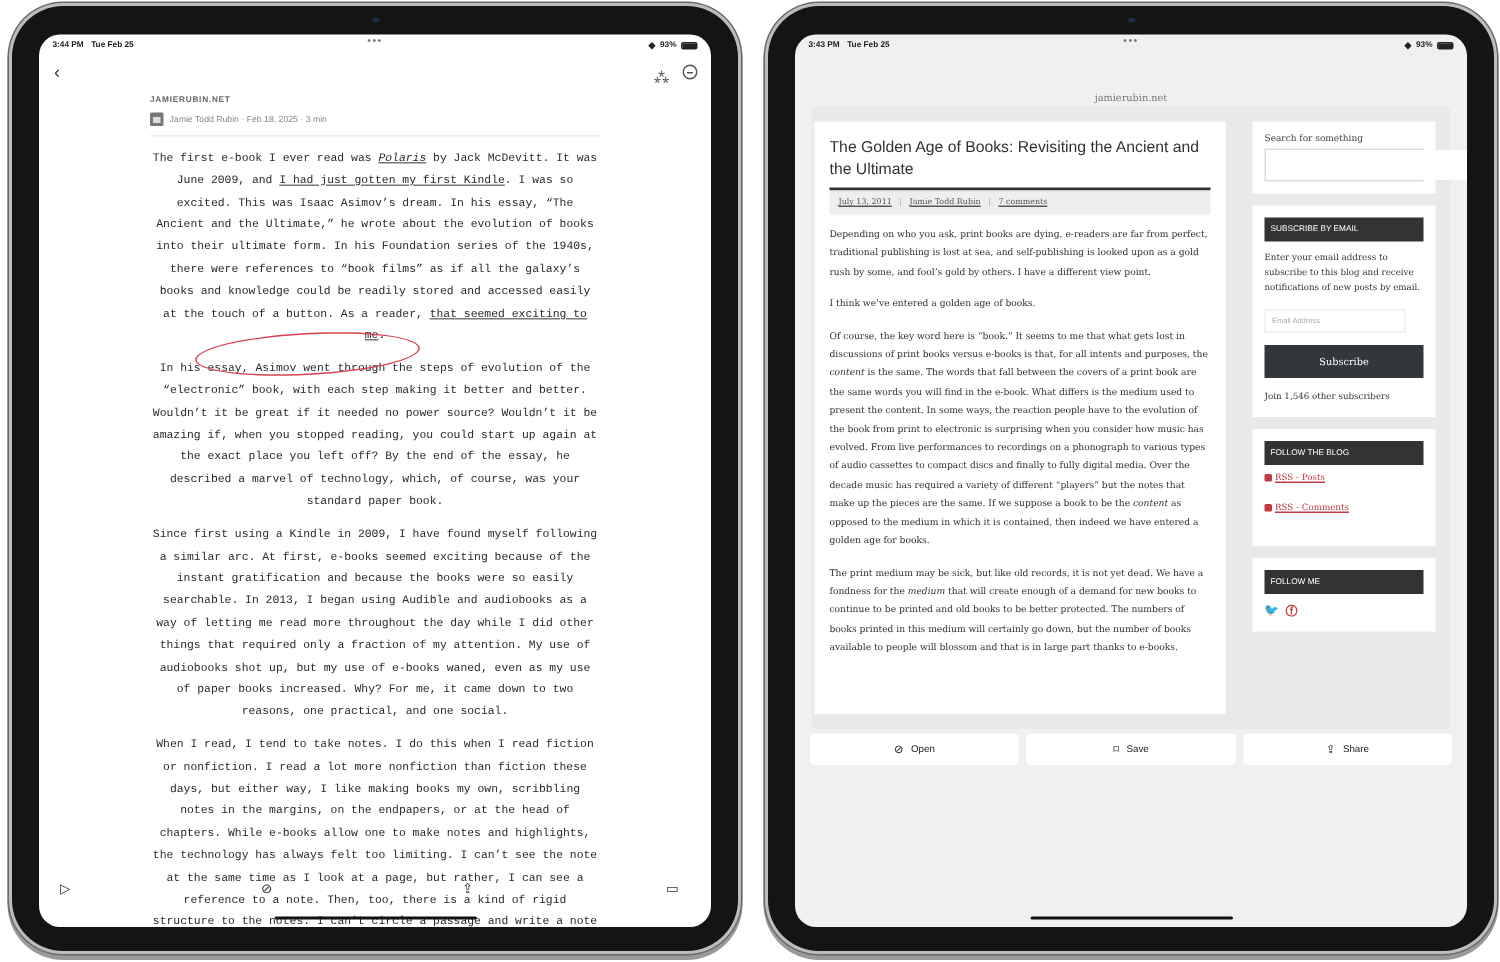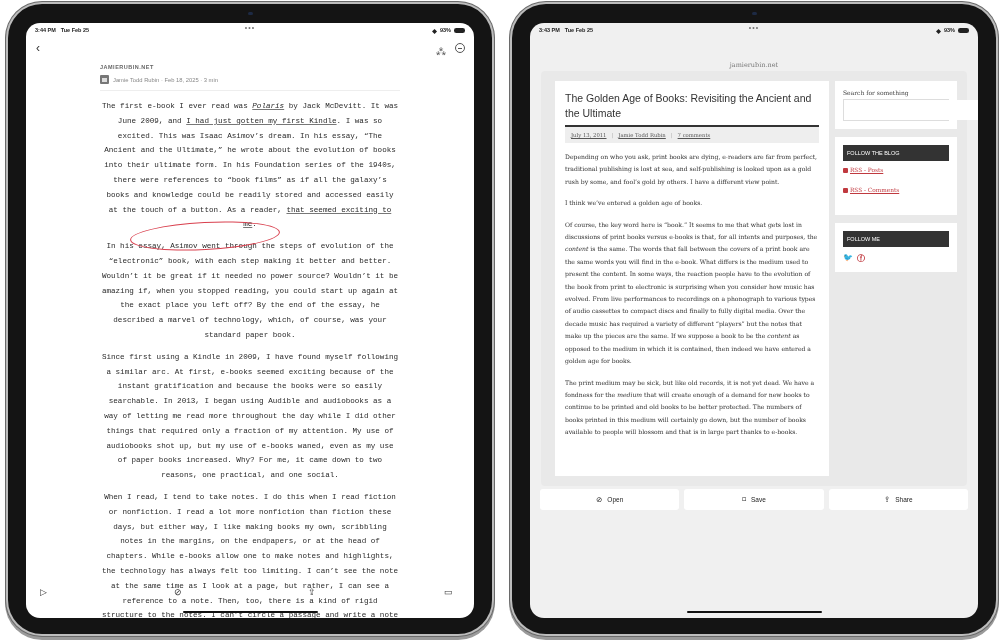--- a/index.html
+++ b/index.html
@@ -54,21 +54,21 @@
   }
 
   .reader-bottom { position: absolute; bottom: 17px; left: 0; width: 100%; height: 14px; }
   .rb-icon { position: absolute; top: 0; font-size: 9px; color: #333; }
   .home-bar { position: absolute; bottom: 5px; left: 50%; width: 135px; margin-left: -67px; height: 2px; background: #111; border-radius: 2px; }
 
   
   .screen-right { background: #f0f0f0; }
   .site-name { position: absolute; top: 38px; left: 0; width: 100%; text-align: center; font-family: "DejaVu Serif", serif; font-size: 6.5px; color: #777; }
   .site-wrap { position: absolute; left: 11px; top: 48px; width: 426px; height: 415px; background: #e9e9e9; border-radius: 4px; }
-  .post { position: absolute; left: 14px; top: 10px; width: 274px; height: 395px; background: #fff; padding: 10px 10px; overflow: hidden; }
+  .post { position: absolute; left: 2px; top: 10px; width: 274px; height: 395px; background: #fff; padding: 10px 10px; overflow: hidden; }
   .post-title { font-size: 10.5px; color: #333; line-height: 15px; }
   .post-rule { height: 2px; background: #333; margin-top: 4px; }
   .post-meta { background: #eee; padding: 5px 6px; font-family: "DejaVu Serif", serif; font-size: 5.3px; color: #555; display: flex; gap: 5px; }
   .post-meta span.l { text-decoration: underline; }
   .post-meta span.sep { color: #aaa; }
   .post-body { margin-top: 8px; font-family: "DejaVu Serif", serif; font-size: 6.1px; line-height: 12.4px; color: #333; }
   .post-body p { margin-bottom: 9px; }
 
   .sidebar { position: absolute; left: 294px; top: 10px; width: 122px; }
   .widget { background: #fff; padding: 8px; margin-bottom: 8px; }
@@ -172,20 +172,27 @@
 
       <div class="sidebar">
         <div class="widget">
           <div class="w-label">Search for something</div>
           <div class="search-box">
             <input class="search-input" placeholder="" style="">
 
           </div>
         </div>
         <div class="widget">
+          <div class="w-head">SUBSCRIBE BY EMAIL</div>
+          <div class="w-text">Enter your email address to subscribe to this blog and receive notifications of new posts by email.</div>
+          <div class="email-input">Email Address</div>
+          <div class="subscribe-btn">Subscribe</div>
+          <div class="w-text" style="margin-top:8px">Join 1,546 other subscribers</div>
+        </div>
+        <div class="widget">
           <div class="w-head">FOLLOW THE BLOG</div>
           <div class="rss">
               <span class="rss-icon"></span>
               <span>RSS - Posts</span>
             </div>
           <div class="rss">
               <span class="rss-icon"></span>
               <span>RSS - Comments</span>
             </div>
         </div>

